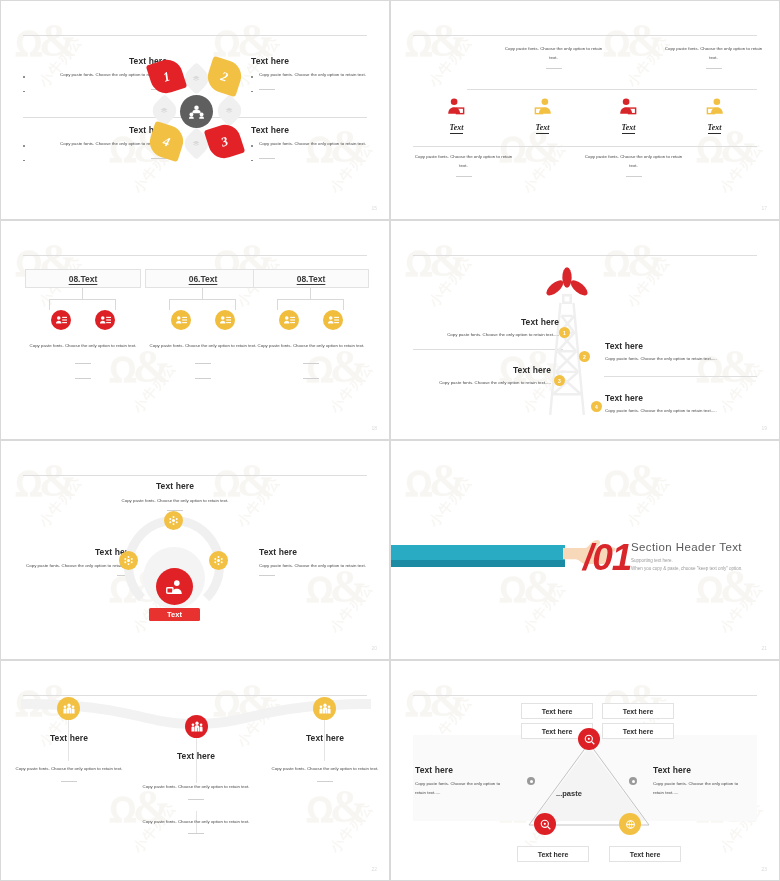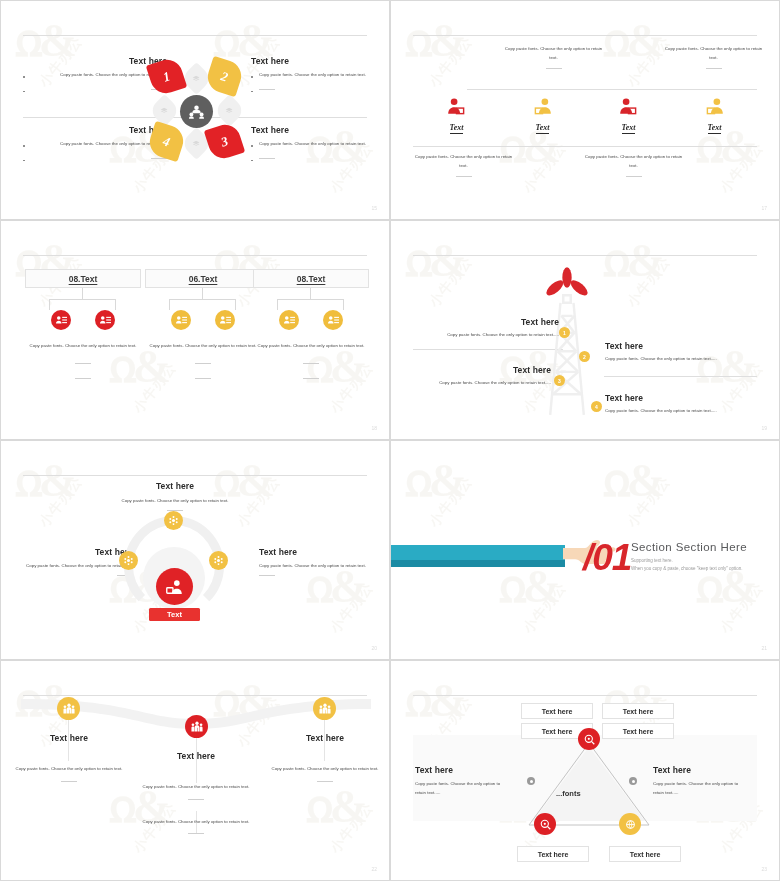--- a/index.html
+++ b/index.html
@@ -665,21 +665,21 @@
       <span class="w6">小牛办公</span>
       <span class="w7">ꭥ&amp;</span>
       <span class="w8">小牛办公</span>
     </div>
     <div class="content">
       <div class="tealbar"></div>
       <svg class="hand" viewBox="0 0 58 40">
         <path fill="#f7d8b8" d="M0 12h22c2 0 3-1.6 4.6-3.2C28.6 6.6 31 4 34 4c2 0 3 1.2 3 2.6 0 1.8-2 3.4-4 4.6h17c1.6 0 2.6 1 2.6 2.2s-1 2.2-2.6 2.2h-3.6c1.8 0 3 .9 3 2.1s-1.2 2.2-3 2.2h-2.4c1.8 0 2.8.9 2.8 2.1s-1 2.1-2.8 2.1h-2.6c1.4 0 2.4.8 2.4 2s-1 2-2.4 2H23c-2 0-3.6-1-5.4-2.4-1.6-1.2-3-2.4-5.6-2.4H0z"></path>
       </svg>
       <div class="bignum">/01</div>
-      <div class="s6-head">Section Section Here</div>
+      <div class="s6-head">Section Header Text</div>
       <div class="s6-sub1">Supporting text here.</div>
       <div class="s6-sub2">When you copy &amp; paste, choose "keep text only" option.</div>
       <div class="pgnum">21</div>
     </div>
   </div>
 
   <div class="slide">
     <div class="wm">
       <span class="w1">ꭥ&amp;</span>
       <span class="w2">小牛办公</span>
@@ -810,21 +810,21 @@
             <circle cx="7" cy="7" r="1.6" fill="#fff"></circle>
           </svg>
       </div>
       <div class="tnode" style="left:228px;top:152px;background:#f2c144">
         <svg width="11" height="11" viewBox="0 0 16 16">
             <circle cx="8" cy="8" r="5.6" fill="none" stroke="#fff" stroke-width="1.5"></circle>
             <path stroke="#fff" stroke-width="1.2" fill="none" d="M2.4 8h11.2 M8 2.4c2.6 3 2.6 8.2 0 11.2 M8 2.4C5.4 5.4 5.4 10.6 8 13.6"></path>
           </svg>
       </div>
 
-      <div class="tcenter">...fonts</div>
+      <div class="tcenter">...paste</div>
 
       <div class="tdot" style="left:136px;top:116px"></div>
       <div class="tdot" style="left:238px;top:116px"></div>
 
       <div style="position:absolute;left:24px;top:104px;width:92px">
         <h3 class="head">Text here</h3>
         <p class="body" style="margin-top:5px">Copy paste fonts. Choose the only option to retain text.....</p>
       </div>
       <div style="position:absolute;left:262px;top:104px;width:96px">
         <h3 class="head">Text here</h3>

